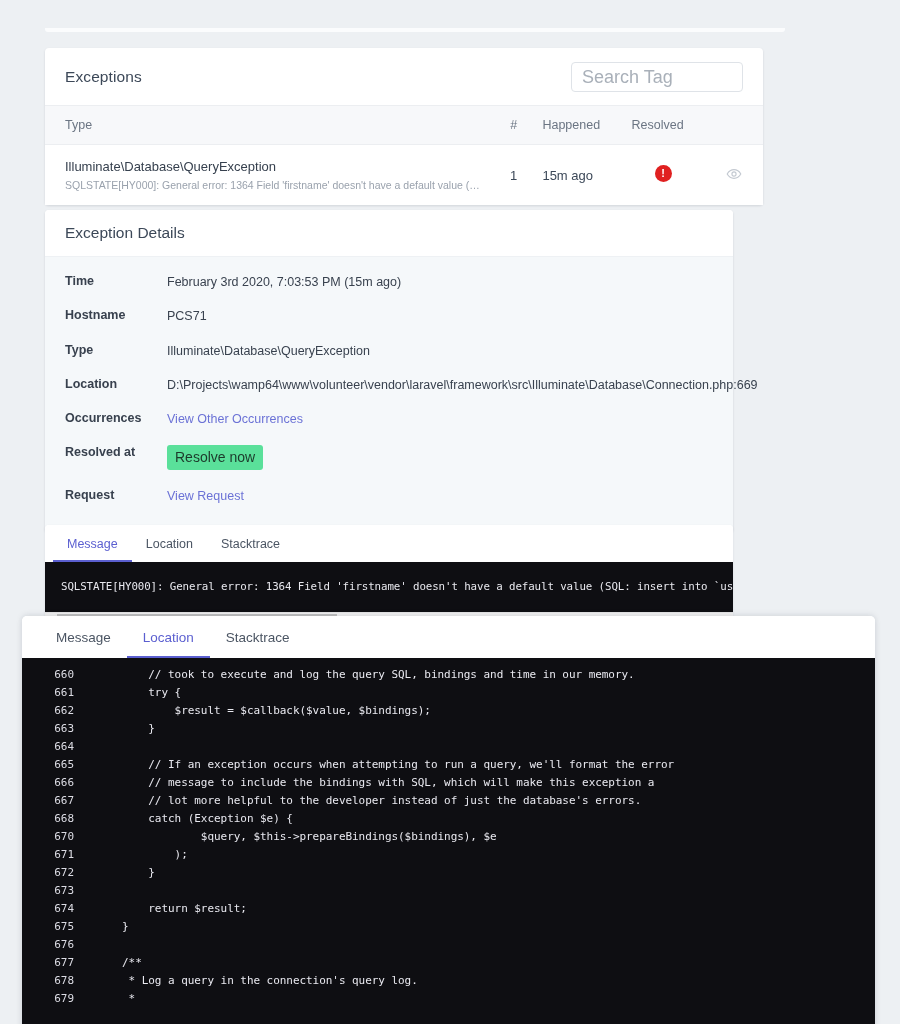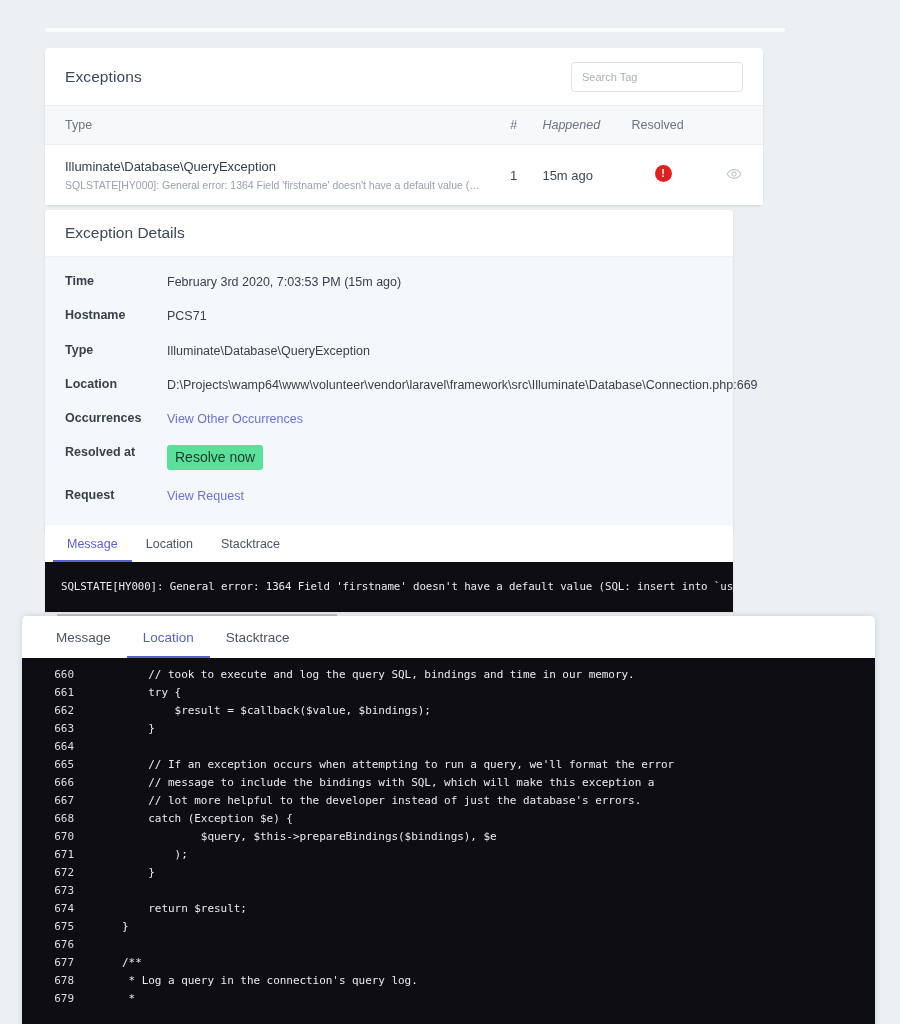--- a/index.html
+++ b/index.html
@@ -33,37 +33,37 @@
   .exc-head {
     display: flex; align-items: center; justify-content: space-between;
     padding: 14px 20px 13px 20px;
   }
   .exc-title {
     font-size: 15.5px; color: #3c4858; font-weight: 400; letter-spacing: .1px;
   }
   .search-input {
     width: 172px; height: 30px;
     border: 1px solid #dfe3e8; border-radius: 4px;
-    padding: 0 10px; font-size: 11px; color: #4c1d95;
+    padding: 0 10px; font-size: 18px; color: #4c1d95;
     font-family: "Liberation Sans", sans-serif;
     background: #fff; outline: none;
   }
   .search-input::placeholder { color: #a9b0b9; }
 
   .tbl { width: 100%; border-collapse: collapse; }
   .tbl thead th {
     background: #f7f8fa;
     border-top: 1px solid #eceef1;
     border-bottom: 1px solid #eceef1;
     font-size: 12.5px; font-weight: 400; color: #6b7583;
     text-align: left; padding: 12px 10px;
   }
   .tbl thead th.col-type   { padding-left: 20px; }
   .tbl thead th.col-num    { width: 40px;  text-align: center; }
-  .tbl thead th.col-when   { width: 92px; font-style: italic; }
+  .tbl thead th.col-when   { width: 92px; }
   .tbl thead th.col-res    { width: 86px; }
   .tbl thead th.col-view   { width: 64px; }
 
   .tbl tbody td {
     padding: 14px 10px; vertical-align: middle; font-size: 13px; color: #3c4858;
     background: #fff;
   }
   .tbl tbody td.col-type { padding-left: 20px; }
   .row-title { font-size: 13px; color: #36404e; line-height: 1.25; }
   .row-sub {

